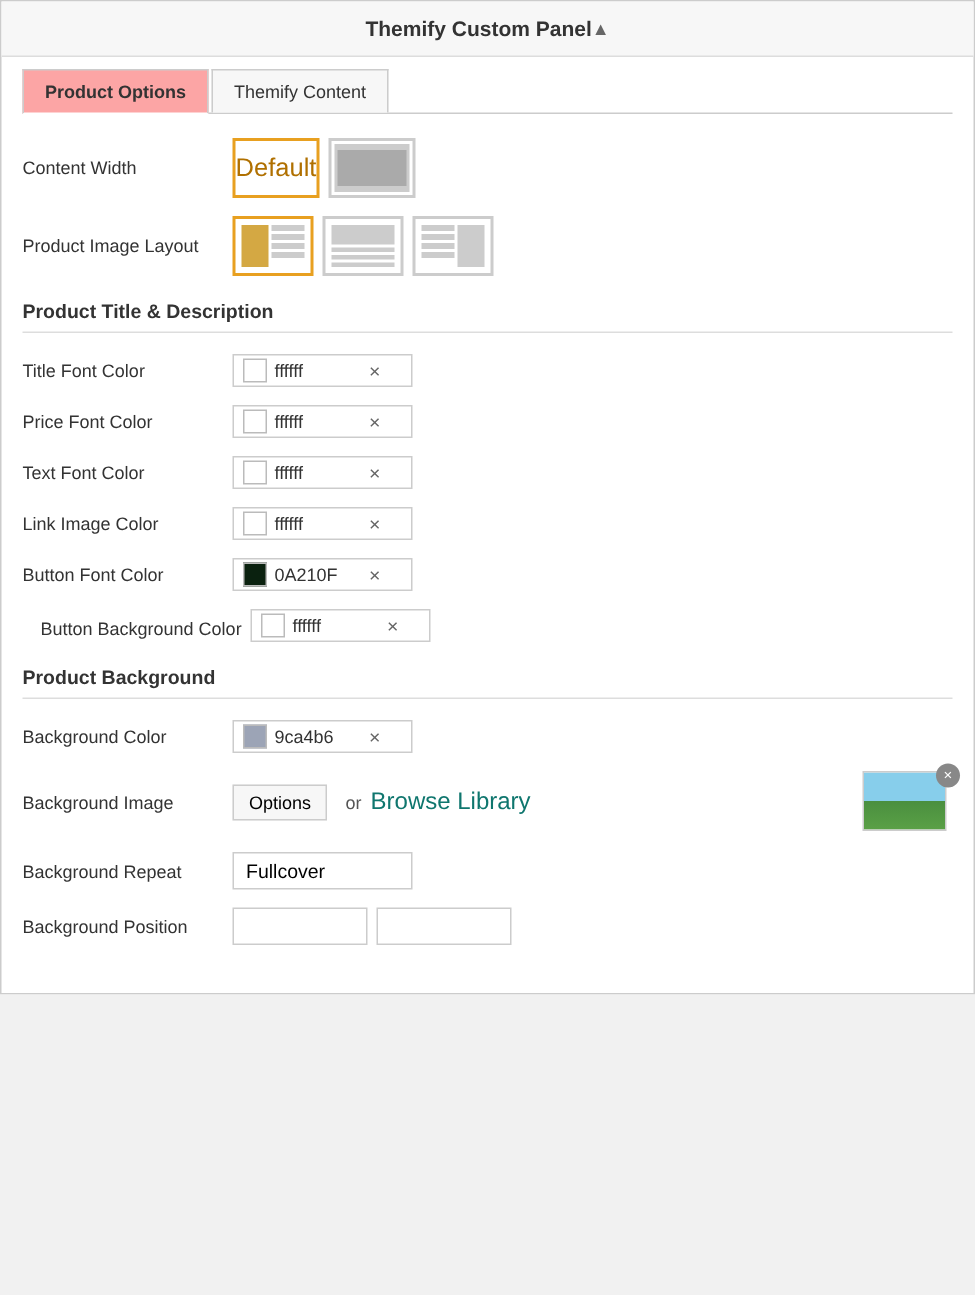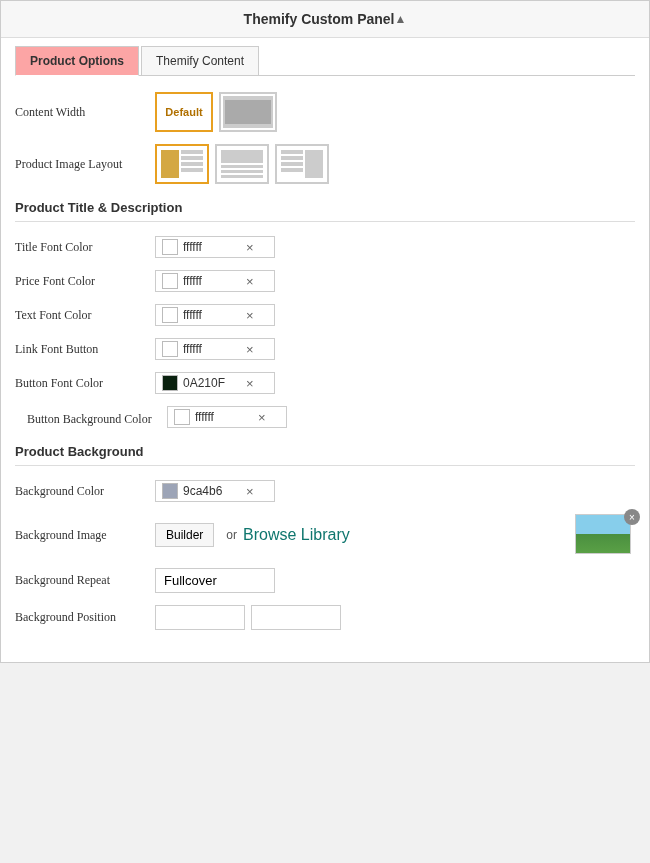--- a/index.html
+++ b/index.html
@@ -62,44 +62,43 @@
     .form-row {
       display: flex;
       align-items: center;
       margin-bottom: 12px;
     }
     .form-label {
       width: 140px;
       min-width: 140px;
       font-size: 12px;
       color: #333;
-      font-family: Liberation Serif, serif;
     }
     
     .image-option {
       border: 2px solid #ccc;
       cursor: pointer;
       margin-right: 6px;
       padding: 2px;
       display: inline-block;
       background: #fff;
     }
     .image-option.selected {
       border-color: #e8a020;
     }
     
     .cw-default {
       width: 50px;
       height: 32px;
       display: flex;
       align-items: center;
       justify-content: center;
-      font-size: 11px;
+      font-size: 17px;
       color: #b07000;
-      font-weight: bold;
+      font-weight: normal;
     }
     .cw-full {
       width: 50px;
       height: 32px;
       background: #ccc;
       position: relative;
       overflow: hidden;
     }
     .cw-full-inner {
       position: absolute;
@@ -318,21 +317,21 @@
       <div class="form-row">
         <div class="form-label">Text Font Color</div>
         <div class="color-input-wrap">
           <span class="color-swatch" style="background:#ffffff;"></span>
           <span class="color-input-text">ffffff</span>
           <span class="color-clear">×</span>
         </div>
       </div>
 
       <div class="form-row">
-        <div class="form-label">Link Font Button</div>
+        <div class="form-label">Link Image Color</div>
         <div class="color-input-wrap">
           <span class="color-swatch" style="background:#ffffff;"></span>
           <span class="color-input-text">ffffff</span>
           <span class="color-clear">×</span>
         </div>
       </div>
 
       <div class="form-row">
         <div class="form-label">Button Font Color</div>
         <div class="color-input-wrap">
@@ -362,21 +361,21 @@
       <div class="color-input-wrap">
         <span class="color-swatch" style="background:#9ca4b6;"></span>
         <span class="color-input-text">9ca4b6</span>
         <span class="color-clear">×</span>
       </div>
     </div>
 
     <div class="form-row" style="align-items:center;">
       <div class="form-label">Background Image</div>
       <div style="display:flex;align-items:center;gap:6px;flex:1;">
-        <button class="upload-btn">Builder</button>
+        <button class="upload-btn">Options</button>
         <span style="font-size:12px;color:#555;">or</span>
         <span class="browse-link">Browse Library</span>
       </div>
       <div class="bg-image-preview">
         <div class="bg-image-img"></div>
         <div class="bg-image-remove">×</div>
       </div>
     </div>
 
     <div class="form-row">

